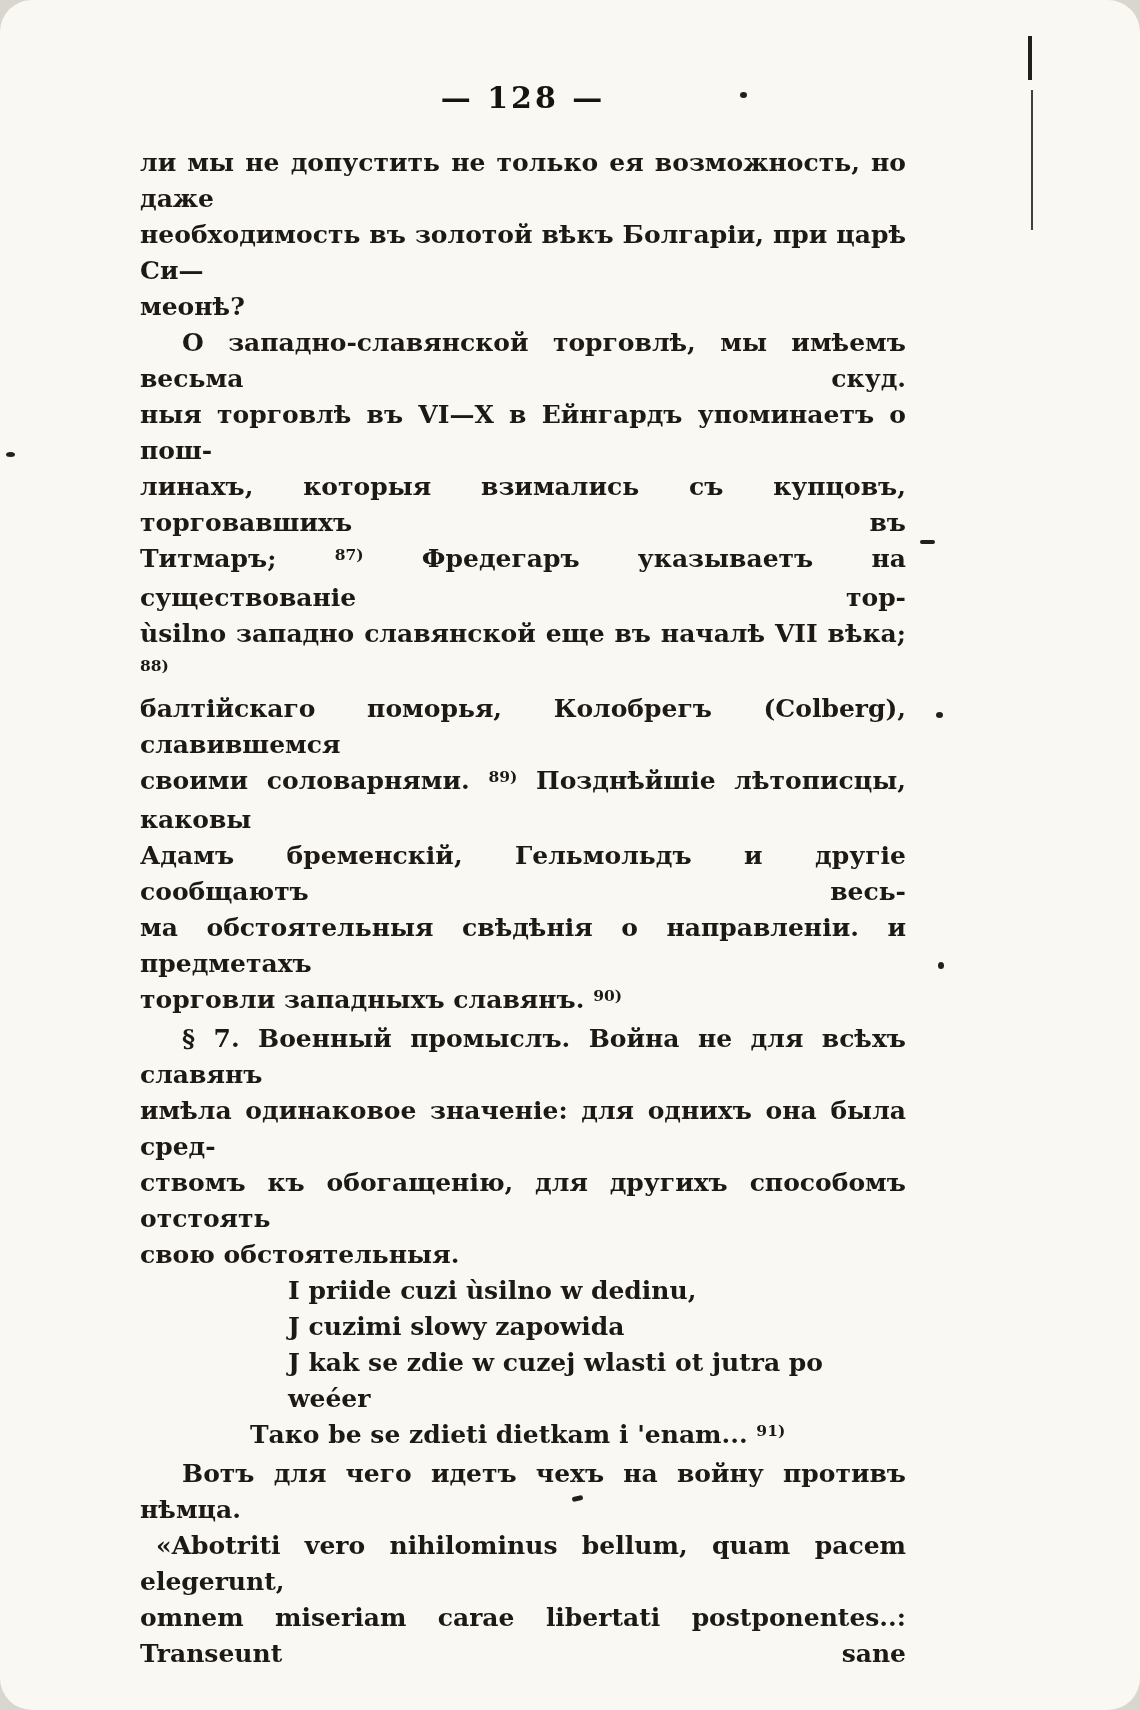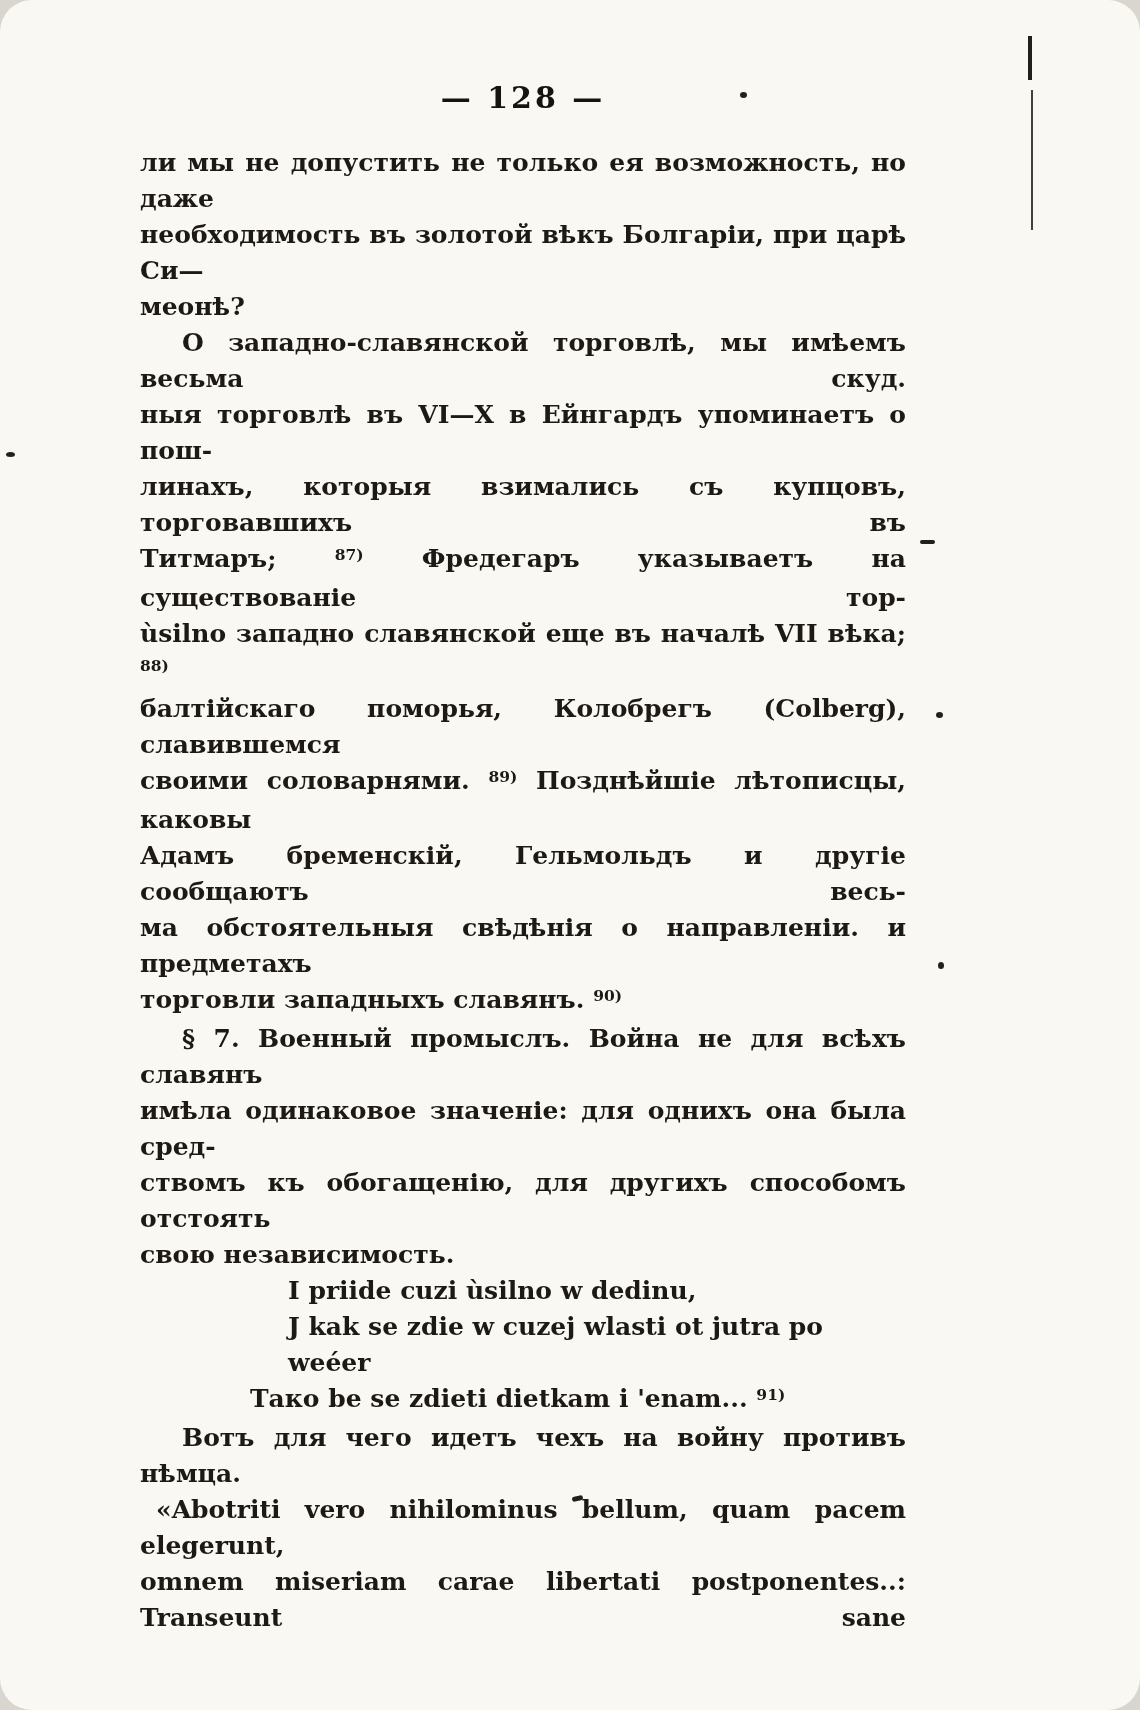--- a/index.html
+++ b/index.html
@@ -61,22 +61,23 @@
         <div class="line just"><span>Титмаръ; </span><span class="sup">87)</span><span> </span><span class="it">Фредегаръ</span><span> указываетъ на существованіе тор-</span></div>
         <div class="line just"><span>ùsilno западно славянской еще въ началѣ VII вѣка; </span><span class="sup">88)</span></div>
         <div class="line just"><span>балтійскаго поморья, </span><span class="it">Колобрегъ</span><span> (Colberg), славившемся</span></div>
         <div class="line just"><span>своими соловарнями. </span><span class="sup">89)</span><span> Позднѣйшіе лѣтописцы, каковы</span></div>
         <div class="line just"><span>Адамъ бременскій, Гельмольдъ и другіе сообщаютъ весь-</span></div>
         <div class="line just"><span>ма обстоятельныя свѣдѣнія о направленіи. и предметахъ</span></div>
         <div class="line"><span>торговли западныхъ славянъ. </span><span class="sup">90)</span></div>
         <div class="line ind just"><span class="it">§ 7. Военный промыслъ.</span><span> Война не для всѣхъ славянъ</span></div>
         <div class="line just"><span>имѣла одинаковое значеніе: для однихъ она была сред-</span></div>
         <div class="line just"><span>ствомъ къ обогащенію, для другихъ способомъ отстоять</span></div>
-        <div class="line"><span>свою независимость.</span></div>
+        <div class="line"><span>свою обстоятельныя.</span></div>
         <div class="line vrs"><span>I priide cuzi ùsilno w dedinu,</span></div>
+        <div class="line vrs"><span>J cuzimi slowy zapowida</span></div>
         <div class="line vrs"><span>J kak se zdie w cuzej wlasti ot jutra po weéer</span></div>
         <div class="line vrs2"><span>Тако be se zdieti dietkam i 'enam... </span><span class="sup">91)</span></div>
         <div class="line ind just"><span>Вотъ для чего идетъ чехъ на войну противъ нѣмца.</span></div>
         <div class="line ind2 just"><span>«Abotriti vero nihilominus bellum, quam pacem elegerunt,</span></div>
         <div class="line just"><span>omnem miseriam carae libertati postponentes..: Transeunt sane</span></div>
       </div>
 
   </div>
 </div>
 

